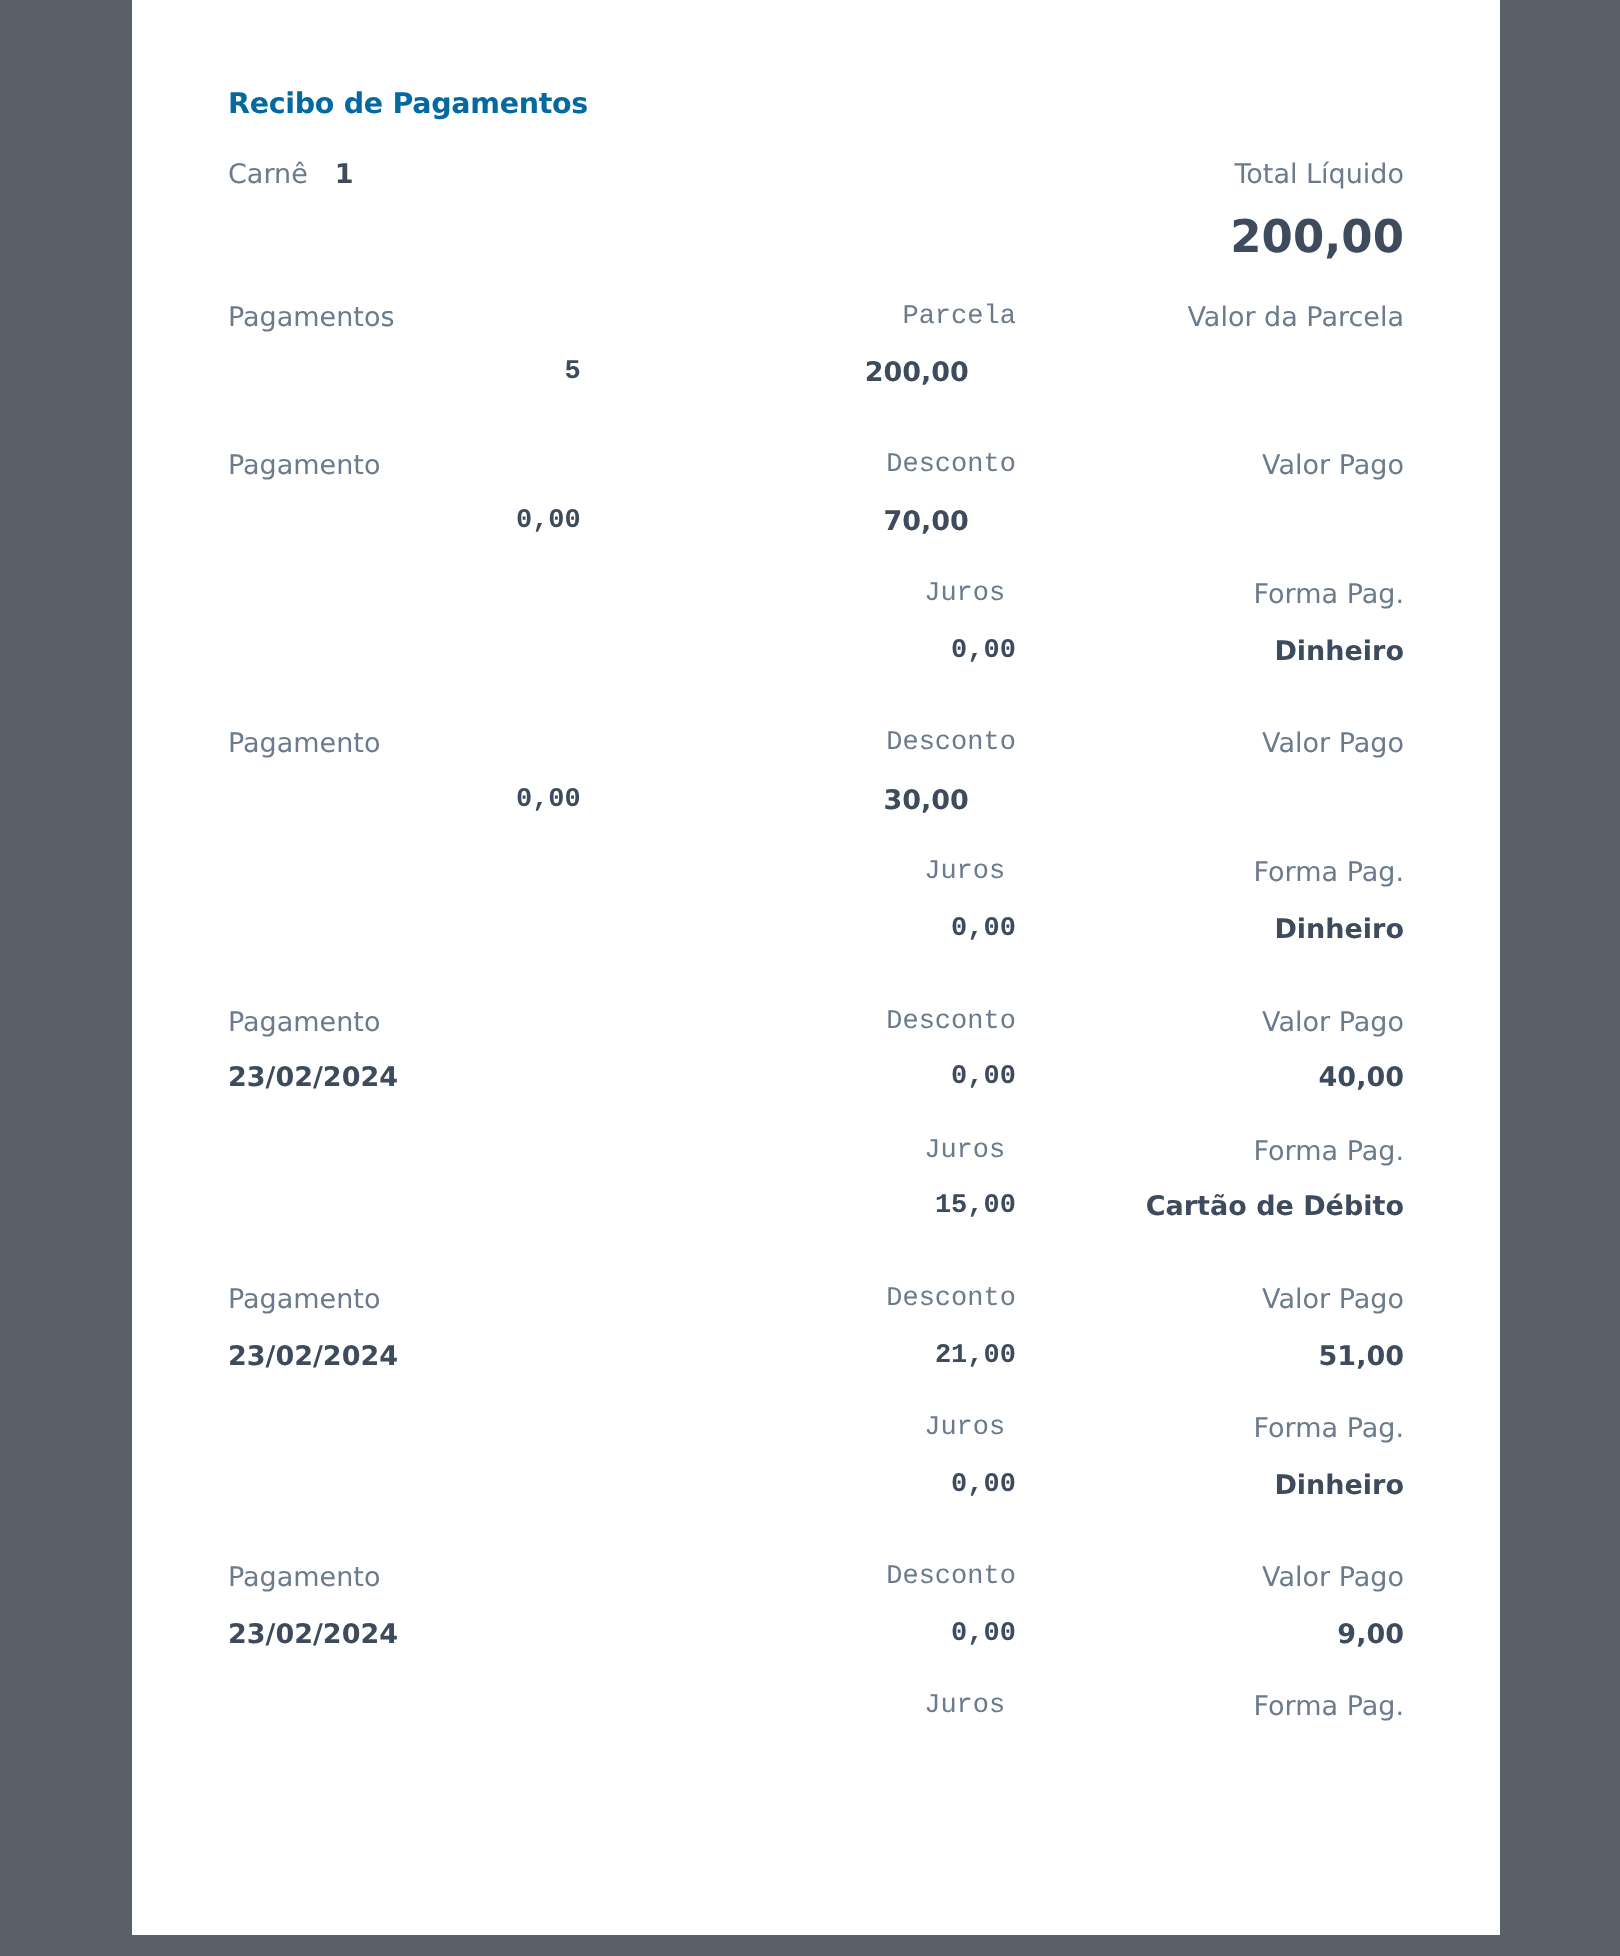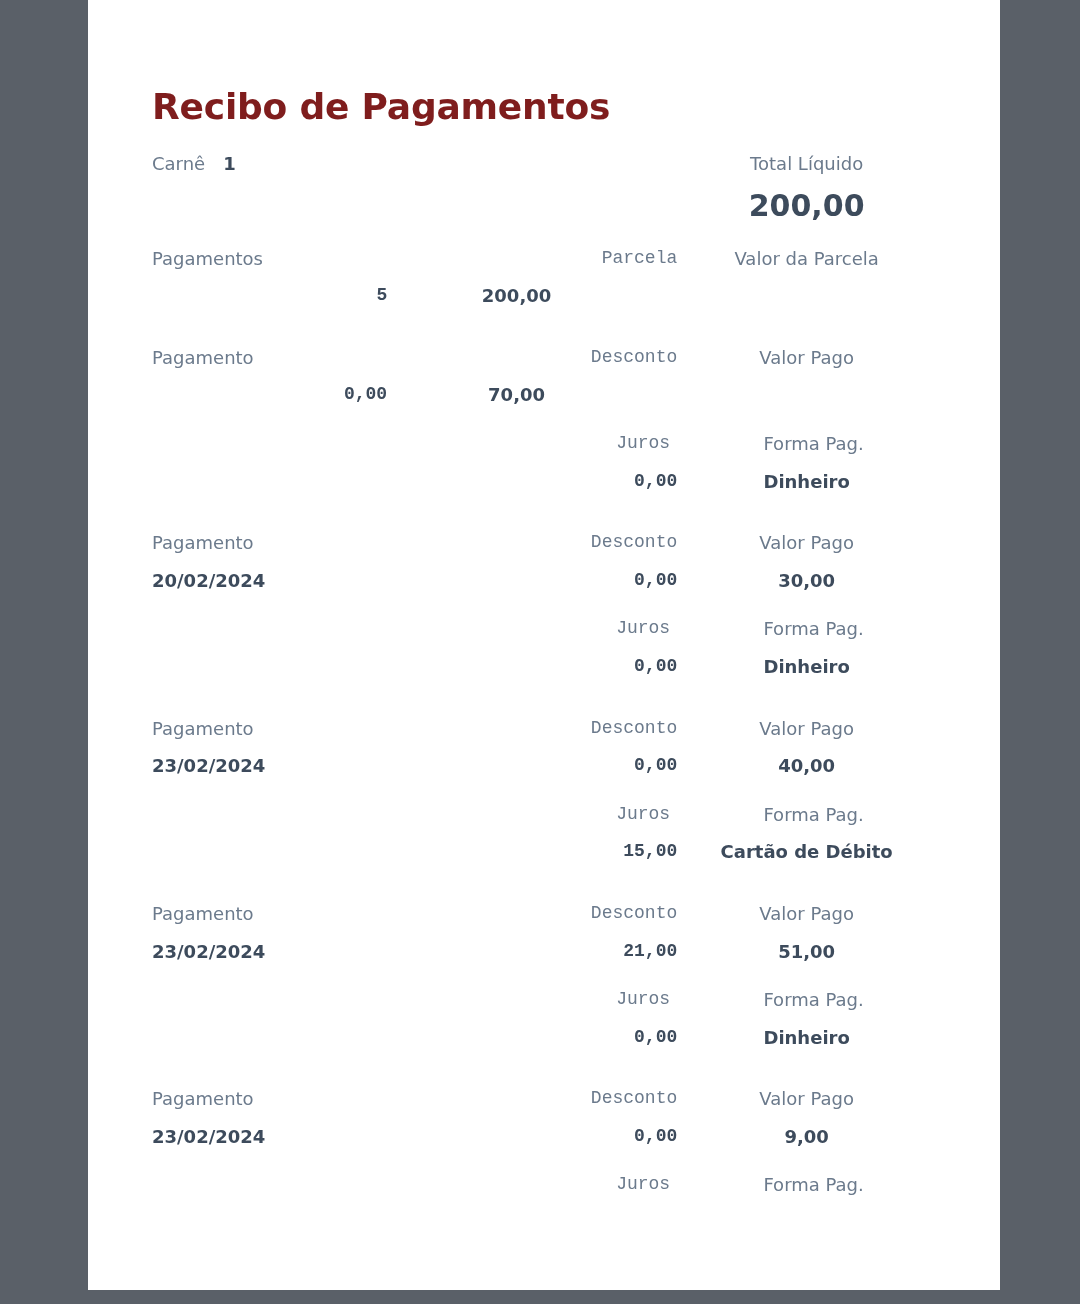--- a/index.html
+++ b/index.html
@@ -18,43 +18,43 @@
     left: 88px;
     top: 0;
     width: 912px;
     height: 1290px;
     background: #ffffff;
     box-sizing: border-box;
     padding: 0 64px;
     overflow: hidden;
   }
   .title {
-    font-size: 36px;
+    font-size: 19px;
     font-weight: bold;
-    color: #7f1d1d;
+    color: #0369a1;
     margin: 0;
-    padding-top: 86px;
+    padding-top: 58px;
     letter-spacing: -0.2px;
   }
   .row {
     display: flex;
     width: 100%;
   }
   .col-left {
     width: 37%;
     text-align: left;
   }
   .col-mid {
     width: 30%;
     text-align: right;
     font-family: Liberation Mono, monospace;
   }
   .col-right {
     width: 33%;
-    text-align: center;
+    text-align: right;
   }
   .label {
     font-size: 18px;
     color: #6b7a8c;
     font-weight: normal;
     line-height: 1.2;
   }
   .value {
     font-size: 18px;
     color: #3d4b5c;
@@ -159,21 +159,20 @@
       </div>
     </div>
 
     <div>
       <div class="row pay-head">
         <div class="col-left label">Pagamento</div>
         <div class="col-mid label">Desconto</div>
         <div class="col-right label">Valor Pago</div>
       </div>
       <div class="row pay-vals">
-        <div class="col-left value">20/02/2024</div>
         <div class="col-mid value">0,00</div>
         <div class="col-right value">30,00</div>
       </div>
       <div class="row sub-head">
         <div class="col-left label"></div>
         <div class="col-mid label">Juros</div>
         <div class="col-right label">Forma Pag.</div>
       </div>
       <div class="row sub-vals">
         <div class="col-left value"></div>

